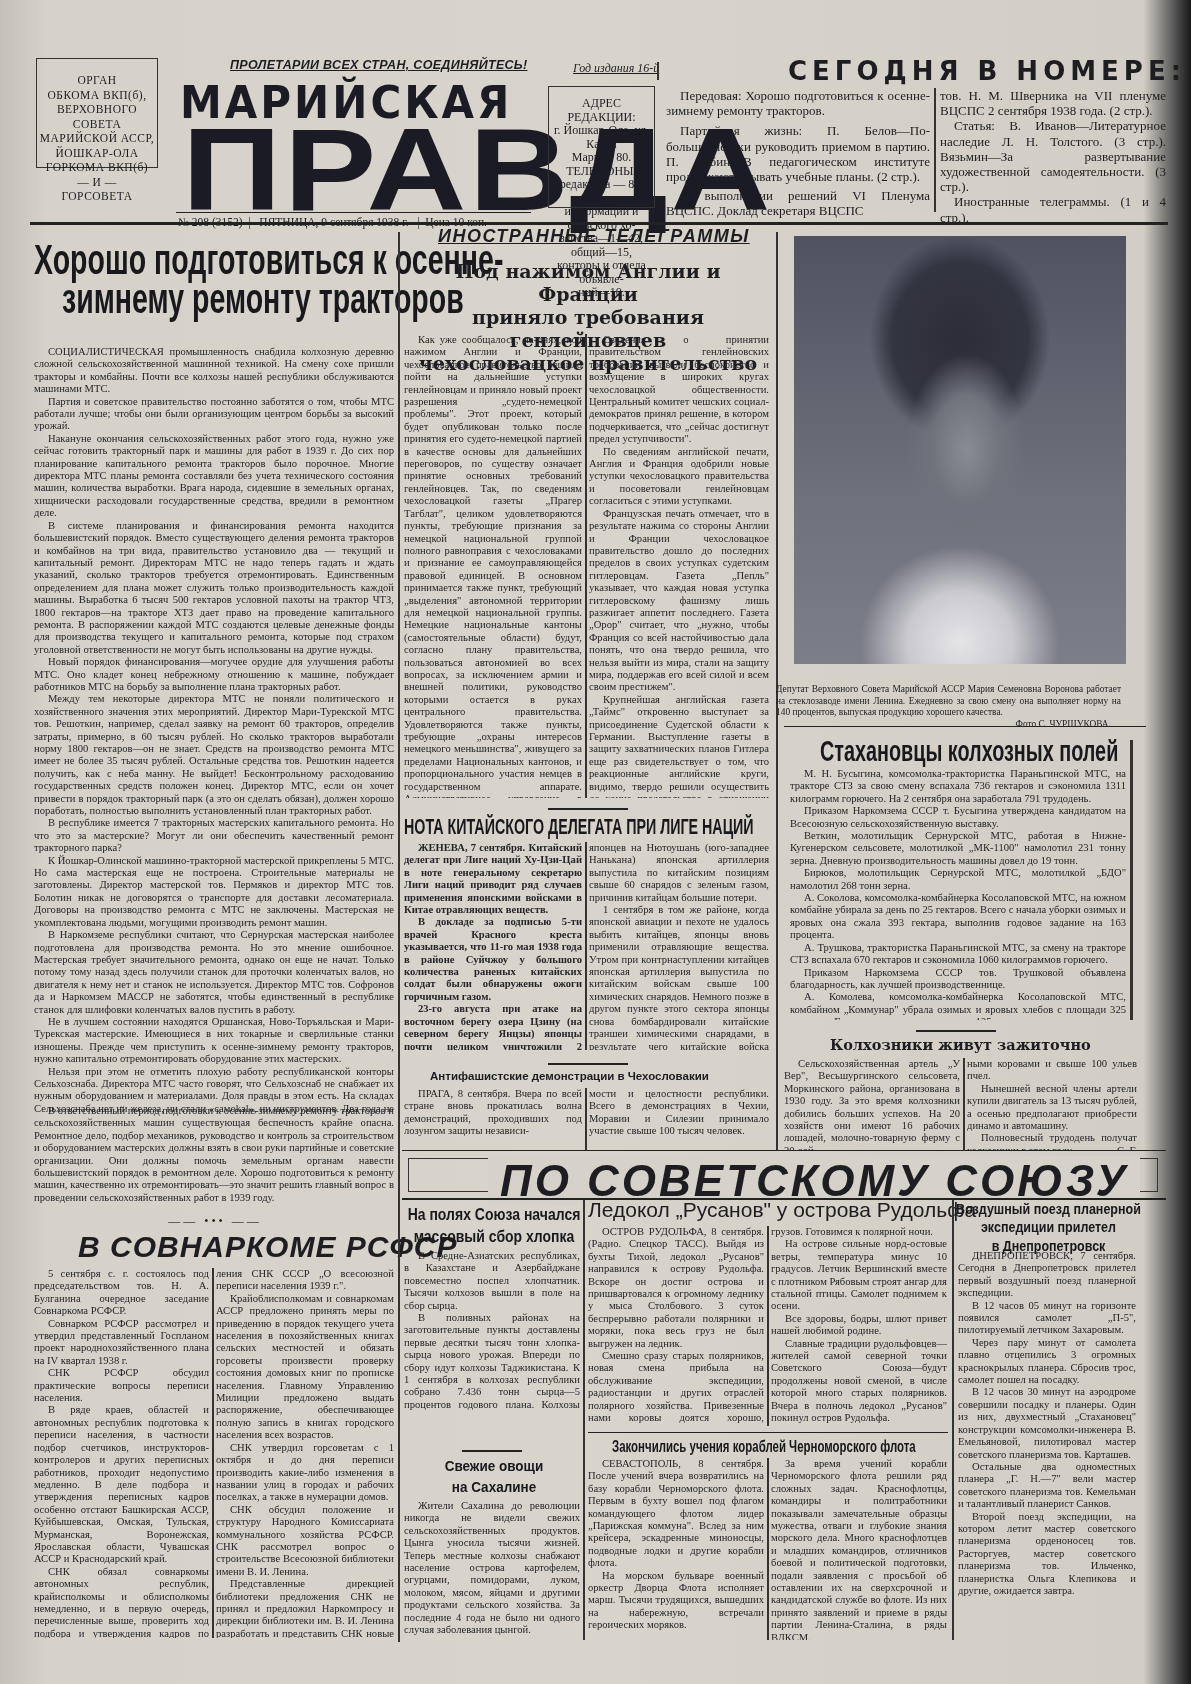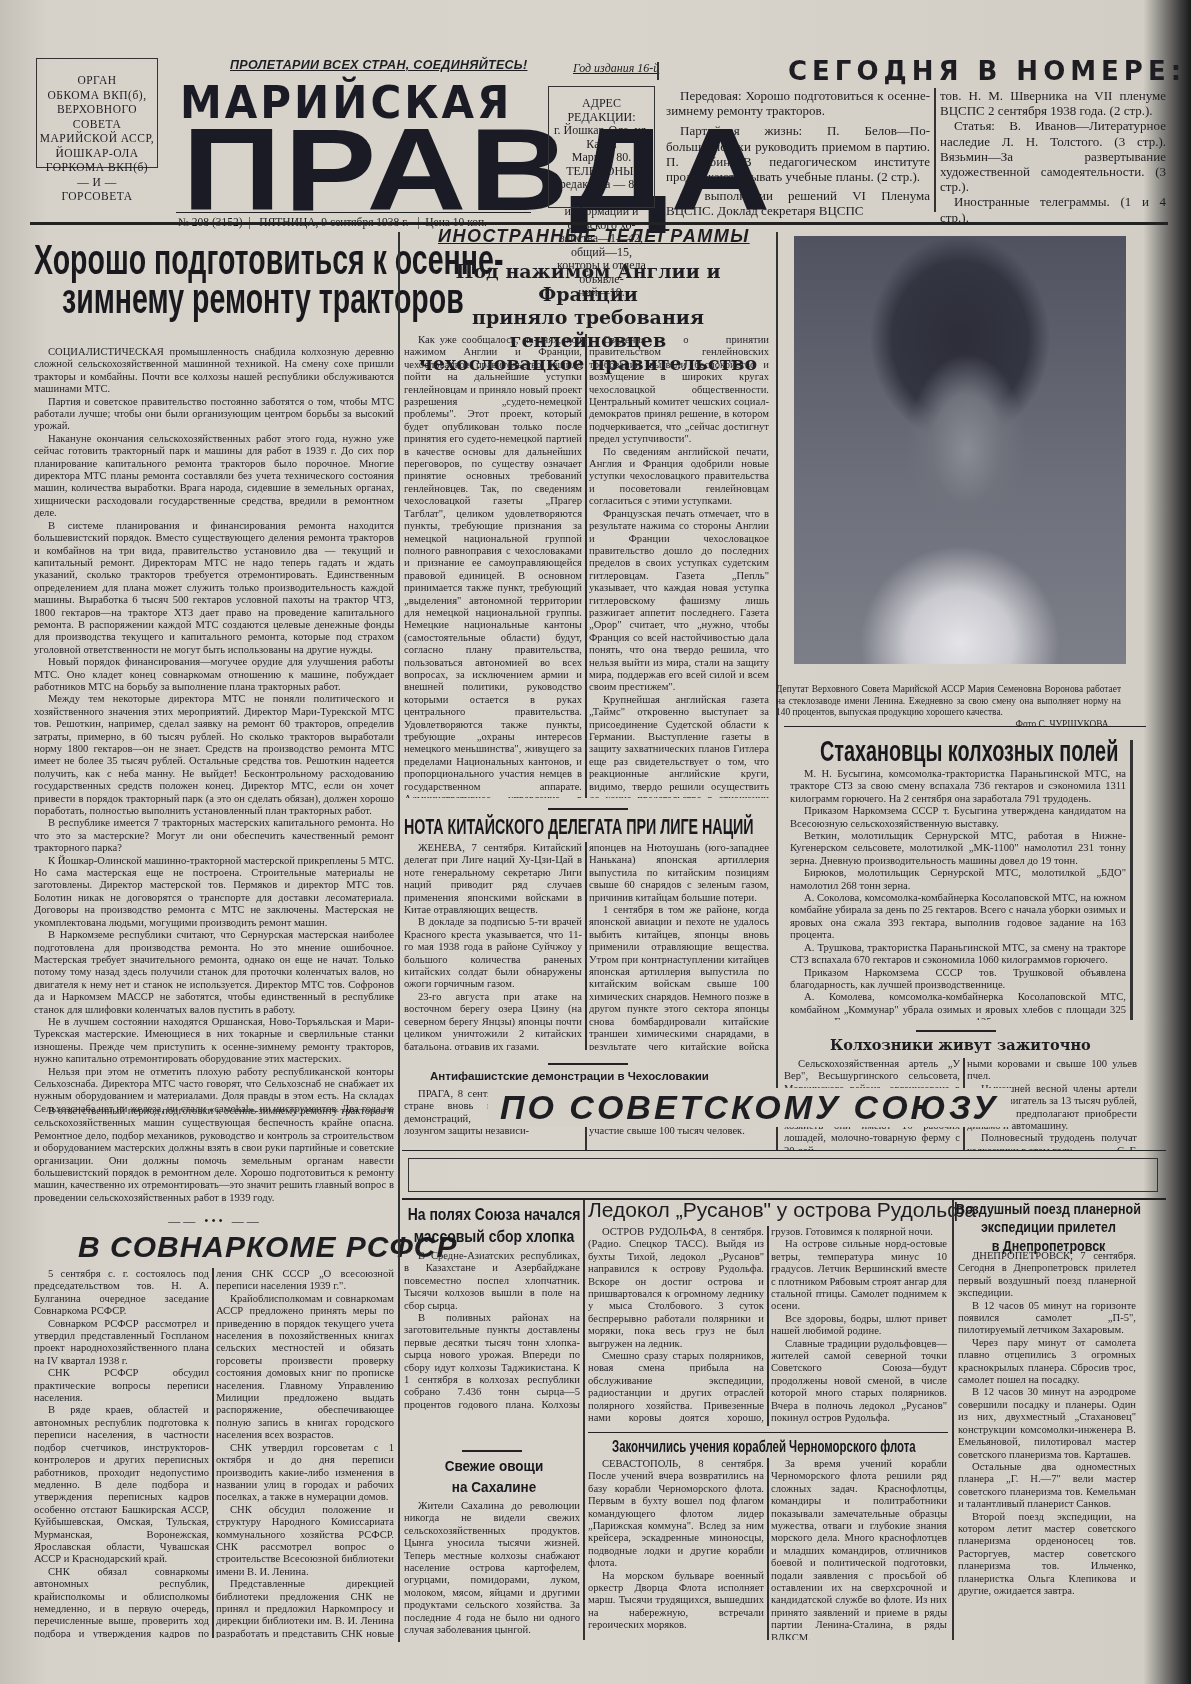--- a/index.html
+++ b/index.html
@@ -96,21 +96,21 @@
   <div class="rule" style="left:30px;top:222px;width:1138px;height:3px;"></div>
 
   <div class="abs hd-cond" style="left:34px;top:236px;font-size:31px;transform:scaleX(0.92) scaleY(1.35);">Хорошо подготовиться к осенне-</div>
   <div class="abs hd-cond" style="left:62px;top:275px;font-size:31px;transform:scaleX(0.92) scaleY(1.35);">зимнему ремонту тракторов</div>
 
   <div class="abs txt" style="left:34px;top:322px;width:360px;height:770px;margin-top:24px;">
     <p>СОЦИАЛИСТИЧЕСКАЯ промышленность снабдила колхозную деревню сложной сельскохозяйственной машинной техникой. На смену сохе пришли тракторы и комбайны. Почти все колхозы нашей республики обслуживаются машинами МТС.</p>
     <p>Партия и советское правительство постоянно заботятся о том, чтобы МТС работали лучше; чтобы они были организующим центром борьбы за высокий урожай.</p>
     <p>Накануне окончания сельскохозяйственных работ этого года, нужно уже сейчас готовить тракторный парк и машины для работ в 1939 г. До сих пор планирование капитального ремонта тракторов было порочное. Многие директора МТС планы ремонта составляли без учета технического состояния машин, количества выработки. Врага народа, сидевшие в земельных органах, хищнически расходовали государственные средства, вредили в ремонтном деле.</p>
     <p>В системе планирования и финансирования ремонта находится большевистский порядок. Вместо существующего деления ремонта тракторов и комбайнов на три вида, правительство установило два — текущий и капитальный ремонт. Директорам МТС не надо теперь гадать и ждать указаний, сколько тракторов требуется отремонтировать. Единственным определением для плана может служить только производительность каждой машины. Выработка 6 тысяч 500 гектаров условной пахоты на трактор ЧТЗ, 1800 гектаров—на тракторе ХТЗ дает право на проведение капитального ремонта. В распоряжении каждой МТС создаются целевые денежные фонды для производства текущего и капитального ремонта, которые под страхом уголовной ответственности не могут быть использованы на другие нужды.</p>
-    <p>Новый порядок финансирования—могучее орудие для улучшения работы МТС. Оно кладет конец совнаркомам отношению к машине, побуждает работников МТС на борьбу за выполнение плана тракторных работ.</p>
+    <p>Новый порядок финансирования—могучее орудие для улучшения работы МТС. Оно кладет конец небрежному отношению к машине, побуждает работников МТС на борьбу за выполнение плана тракторных работ.</p>
     <p>Между тем некоторые директора МТС не поняли политического и хозяйственного значения этих мероприятий. Директор Мари-Турекской МТС тов. Решоткин, например, сделал заявку на ремонт 60 тракторов, определив затраты, примерно, в 60 тысяч рублей. Но сколько тракторов выработали норму 1800 гектаров—он не знает. Средств на производство ремонта МТС имеет не более 35 тысяч рублей. Остальные средства тов. Решоткин надеется получить, как с неба манну. Не выйдет! Бесконтрольному расходованию государственных средств положен конец. Директор МТС, если он хочет привести в порядок тракторный парк (а это он сделать обязан), должен хорошо поработать, полностью выполнить установленный план тракторных работ.</p>
     <p>В республике имеется 7 тракторных мастерских капитального ремонта. Но что это за мастерские? Могут ли они обеспечить качественный ремонт тракторного парка?</p>
     <p>К Йошкар-Олинской машинно-тракторной мастерской прикреплены 5 МТС. Но сама мастерская еще не построена. Строительные материалы не заготовлены. Директор мастерской тов. Пермяков и директор МТС тов. Болотин никак не договорятся о транспорте для доставки лесоматериала. Договоры на производство ремонта с МТС не заключены. Мастерская не укомплектована людьми, могущими производить ремонт машин.</p>
     <p>В Наркомземе республики считают, что Сернурская мастерская наиболее подготовлена для производства ремонта. Но это мнение ошибочное. Мастерская требует значительного ремонта, однако он еще не начат. Только потому тому назад здесь получили станок для проточки коленчатых валов, но двигателя к нему нет и станок не используется. Директор МТС тов. Софронов да и Наркомзем МАССР не заботятся, чтобы единственный в республике станок для шлифовки коленчатых валов пустить в работу.</p>
     <p>Не в лучшем состоянии находятся Оршанская, Ново-Торъяльская и Мари-Турекская мастерские. Имеющиеся в них токарные и сверлильные станки изношены. Прежде чем приступить к осенне-зимнему ремонту тракторов, нужно капитально отремонтировать оборудование этих мастерских.</p>
     <p>Нельзя при этом не отметить плохую работу республиканской конторы Сельхозснаба. Директора МТС часто говорят, что Сельхозснаб не снабжает их нужным оборудованием и материалами. Доля правды в этом есть. На складах Сельхозснаба нет ни железа, ни стали «самоkal», ни инструментов. Два года не было в продаже наждачной соды. Все это—результат того, что Сельхозснаб и его управляющий тов. Кузнецов, увлекаясь торгашескими стремлениями, запасаются с запчастями на запасные части, не проявляют никакой заботы о МТС и колхозах.</p>
   </div>
   <div class="abs txt" style="left:34px;top:1105px;width:360px;height:112px;">
     <p>В ответственный период подготовки к осенне-зимнему ремонту тракторов и сельскохозяйственных машин существующая беспечность крайне опасна. Ремонтное дело, подбор механиков, руководство и контроль за строительством и оборудованием мастерских должны взять в свои руки партийные и советские организации. Они должны помочь земельным органам навести большевистский порядок в ремонтном деле. Хорошо подготовиться к ремонту машин, качественно их отремонтировать—это значит решить главный вопрос в проведении сельскохозяйственных работ в 1939 году.</p>
   </div>
@@ -147,21 +147,21 @@
   <div class="vr" style="left:585px;top:334px;height:464px;"></div>
   <div class="abs txt" style="left:589px;top:334px;width:180px;height:464px;">
     <p>Сведения о принятии правительством генлейновских требований вызвали беспокойство и возмущение в широких кругах чехословацкой общественности. Центральный комитет чешских социал-демократов принял решение, в котором подчеркивается, что „сейчас достигнут предел уступчивости".</p>
     <p>По сведениям английской печати, Англия и Франция одобрили новые уступки чехословацкого правительства и посоветовали генлейновцам согласиться с этими уступками.</p>
     <p>Французская печать отмечает, что в результате нажима со стороны Англии и Франции чехословацкое правительство дошло до последних пределов в своих уступках судетским гитлеровцам. Газета „Пепль" указывает, что каждая новая уступка гитлеровскому фашизму лишь разжигает аппетит последнего. Газета „Орор" считает, что „нужно, чтобы Франция со всей настойчивостью дала понять, что она твердо решила, что нельзя выйти из мира, стали на защиту мира, поддержав его всей силой и всем своим престижем".</p>
     <p>Крупнейшая английская газета „Таймс" откровенно выступает за присоединение Судетской области к Германии. Выступление газеты в защиту захватнических планов Гитлера еще раз свидетельствует о том, что реакционные английские круги, видимо, твердо решили осуществить до конца предательство в отношении Чехословакии.</p>
   </div>
   <div class="rule" style="left:548px;top:808px;width:80px;height:2px;"></div>
 
   <div class="abs hd-cond" style="left:404px;top:814px;font-size:17px;transform:scaleX(0.84) scaleY(1.3);">НОТА КИТАЙСКОГО ДЕЛЕГАТА ПРИ ЛИГЕ НАЦИЙ</div>
-  <div class="abs txt" style="left:404px;top:842px;width:178px;height:208px;">
+  <div class="abs txt" style="left:404px;top:842px;width:178px;height:208px;font-weight:bold;">
     <p>ЖЕНЕВА, 7 сентября. Китайский делегат при Лиге наций Ху-Цзи-Цай в ноте генеральному секретарю Лиги наций приводит ряд случаев применения японскими войсками в Китае отравляющих веществ.</p>
     <p>В докладе за подписью 5-ти врачей Красного креста указывается, что 11-го мая 1938 года в районе Суйчжоу у большого количества раненых китайских солдат были обнаружены ожоги горчичным газом.</p>
     <p>23-го августа при атаке на восточном берегу озера Цзину (на северном берегу Янцзы) японцы почти целиком уничтожили 2 китайских батальона, отравив их газами.</p>
 
   </div>
   <div class="vr" style="left:585px;top:842px;height:208px;"></div>
   <div class="abs txt" style="left:589px;top:842px;width:180px;height:208px;">
     <p style="text-indent:0;">японцев на Нютоушань (юго-западнее Нанькана) японская артиллерия выпустила по китайским позициям свыше 60 снарядов с зеленым газом, причинив китайцам большие потери.</p>
     <p>1 сентября в том же районе, когда японской авиации и пехоте не удалось выбить китайцев, японцы вновь применили отравляющие вещества. Утром при контрнаступлении китайцев японская артиллерия выпустила по китайским войскам свыше 100 химических снарядов. Немного позже в другом пункте этого сектора японцы снова бомбардировали китайские траншеи химическими снарядами, в результате чего китайские войска понесли большие потери.</p>
   </div>
@@ -205,21 +205,21 @@
   </div>
   <div class="vr" style="left:963px;top:1058px;height:92px;"></div>
   <div class="abs txt" style="left:967px;top:1058px;width:170px;height:92px;">
     <p style="text-indent:0;">ными коровами и свыше 100 ульев пчел.</p>
     <p>Нынешней весной члены артели купили двигатель за 13 тысяч рублей, а осенью предполагают приобрести динамо и автомашину.</p>
     <p><span>Полновесный трудодень получат колхозники в этом году.</span> <span style="float:right;">С. Г.</span></p>
   </div>
 
   <div class="rule" style="left:402px;top:1150px;width:764px;height:1.2px;"></div>
   <div class="box" style="left:408px;top:1158px;width:748px;height:32px;border-width:1px;"></div>
-  <div class="abs bigital" style="left:488px;top:1088px;font-size:34px;letter-spacing:3px;background:#d6d2ca;padding:0 12px;">ПО СОВЕТСКОМУ СОЮЗУ</div>
+  <div class="abs bigital" style="left:488px;top:1156px;font-size:44px;letter-spacing:3px;background:#d6d2ca;padding:0 12px;">ПО СОВЕТСКОМУ СОЮЗУ</div>
   <div class="rule" style="left:402px;top:1198px;width:764px;height:1.5px;"></div>
 
   <div class="abs hd-cond center" style="left:404px;top:1204px;width:180px;font-size:14px;line-height:19px;transform:scaleY(1.15);">
     <div>На полях Союза начался</div>
     <div>массовый сбор хлопка</div>
   </div>
   <div class="abs txt" style="left:404px;top:1250px;width:176px;height:160px;">
     <p>В Средне-Азиатских республиках, в Казахстане и Азербайджане повсеместно поспел хлопчатник. Тысячи колхозов вышли в поле на сбор сырца.</p>
     <p>В поливных районах на заготовительные пункты доставлены первые десятки тысяч тонн хлопка-сырца нового урожая. Впереди по сбору идут колхозы Таджикистана. К 1 сентября в колхозах республики собрано 7.436 тонн сырца—5 процентов годового плана. Колхозы Казахстана сдали государству 537 тонн сырца.</p>
 

